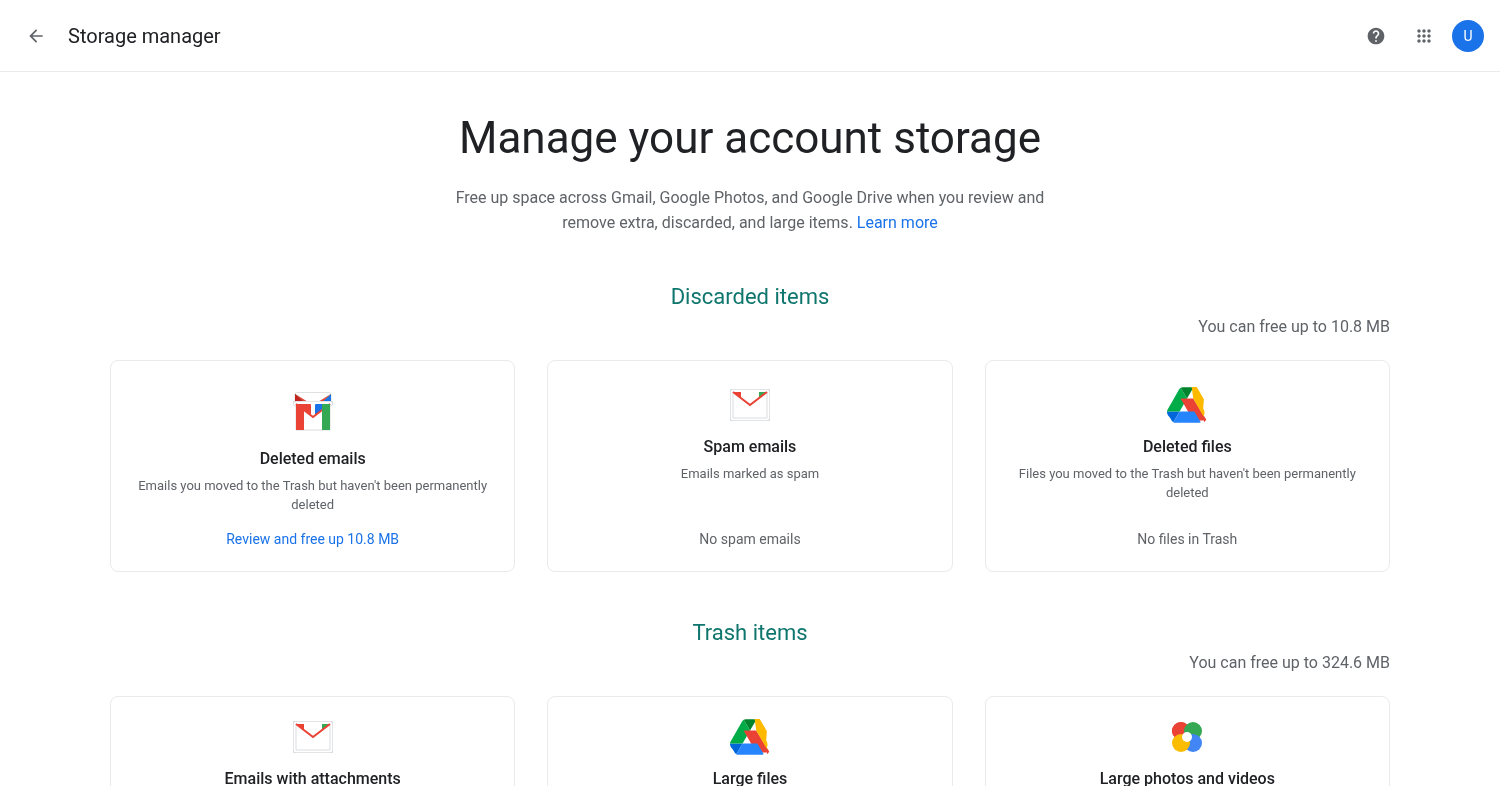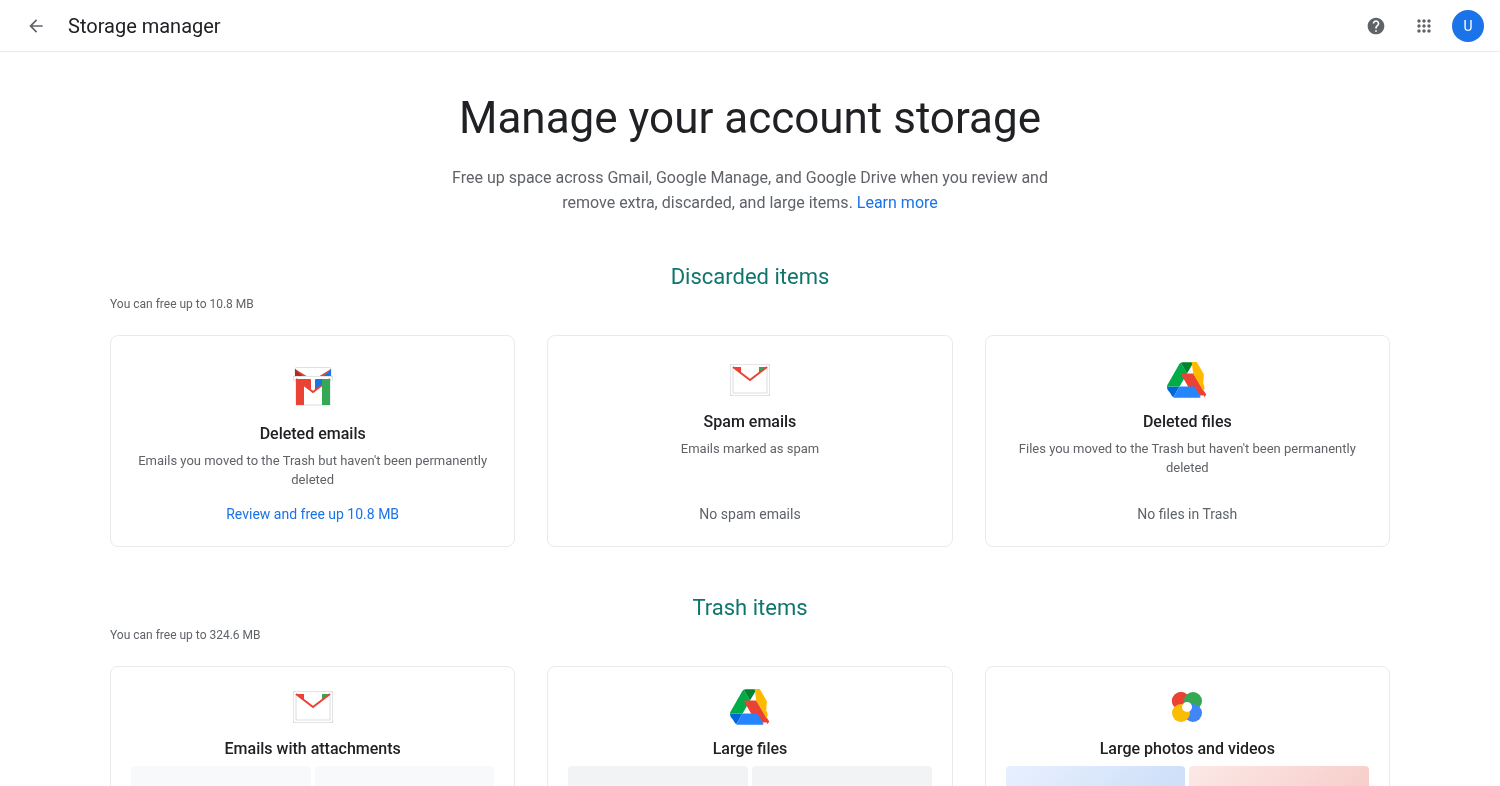--- a/index.html
+++ b/index.html
@@ -10,21 +10,21 @@
       min-height: 786px;
       width: 1500px;
     }
 
     
     .top-bar {
       display: flex;
       align-items: center;
       justify-content: space-between;
       padding: 8px 16px;
-      height: 52px;
+      height: 72px;
       border-bottom: 1px solid #e8eaed;
     }
     .top-bar-left {
       display: flex;
       align-items: center;
       gap: 12px;
     }
     .back-btn {
       width: 40px; height: 40px;
       border-radius: 50%;
@@ -99,23 +99,23 @@
       margin-bottom: 48px;
     }
     .section-title {
       font-size: 22px;
       font-weight: 400;
       color: #0f766e;
       margin-bottom: 8px;
       text-align: center;
     }
     .section-subtitle {
-      font-size: 12px;
-      color: #5f6368;
-      text-align: left;
+      font-size: 16px;
+      color: #5f6368;
+      text-align: right;
       margin-bottom: 24px;
     }
 
     
     .cards-grid {
       display: grid;
       grid-template-columns: repeat(3, 1fr);
       gap: 32px;
     }
 
@@ -221,21 +221,21 @@
     </button>
     <div class="avatar-circle">U</div>
   </div>
 </div>
 
 <div class="main-content">
 
   <div class="hero">
     <h1 class="hero-title">Manage your account storage</h1>
     <p class="hero-subtitle">
-      <span>Free up space across Gmail, Google Manage, and Google Drive when you review and remove extra, discarded, and large items. </span><a href="#">Learn more</a>
+      <span>Free up space across Gmail, Google Photos, and Google Drive when you review and remove extra, discarded, and large items. </span><a href="#">Learn more</a>
     </p>
   </div>
 
   <div class="section">
     <h2 class="section-title">Discarded items</h2>
     <p class="section-subtitle">You can free up to 10.8 MB</p>
 
     <div class="cards-grid">
 
       <div class="card">

